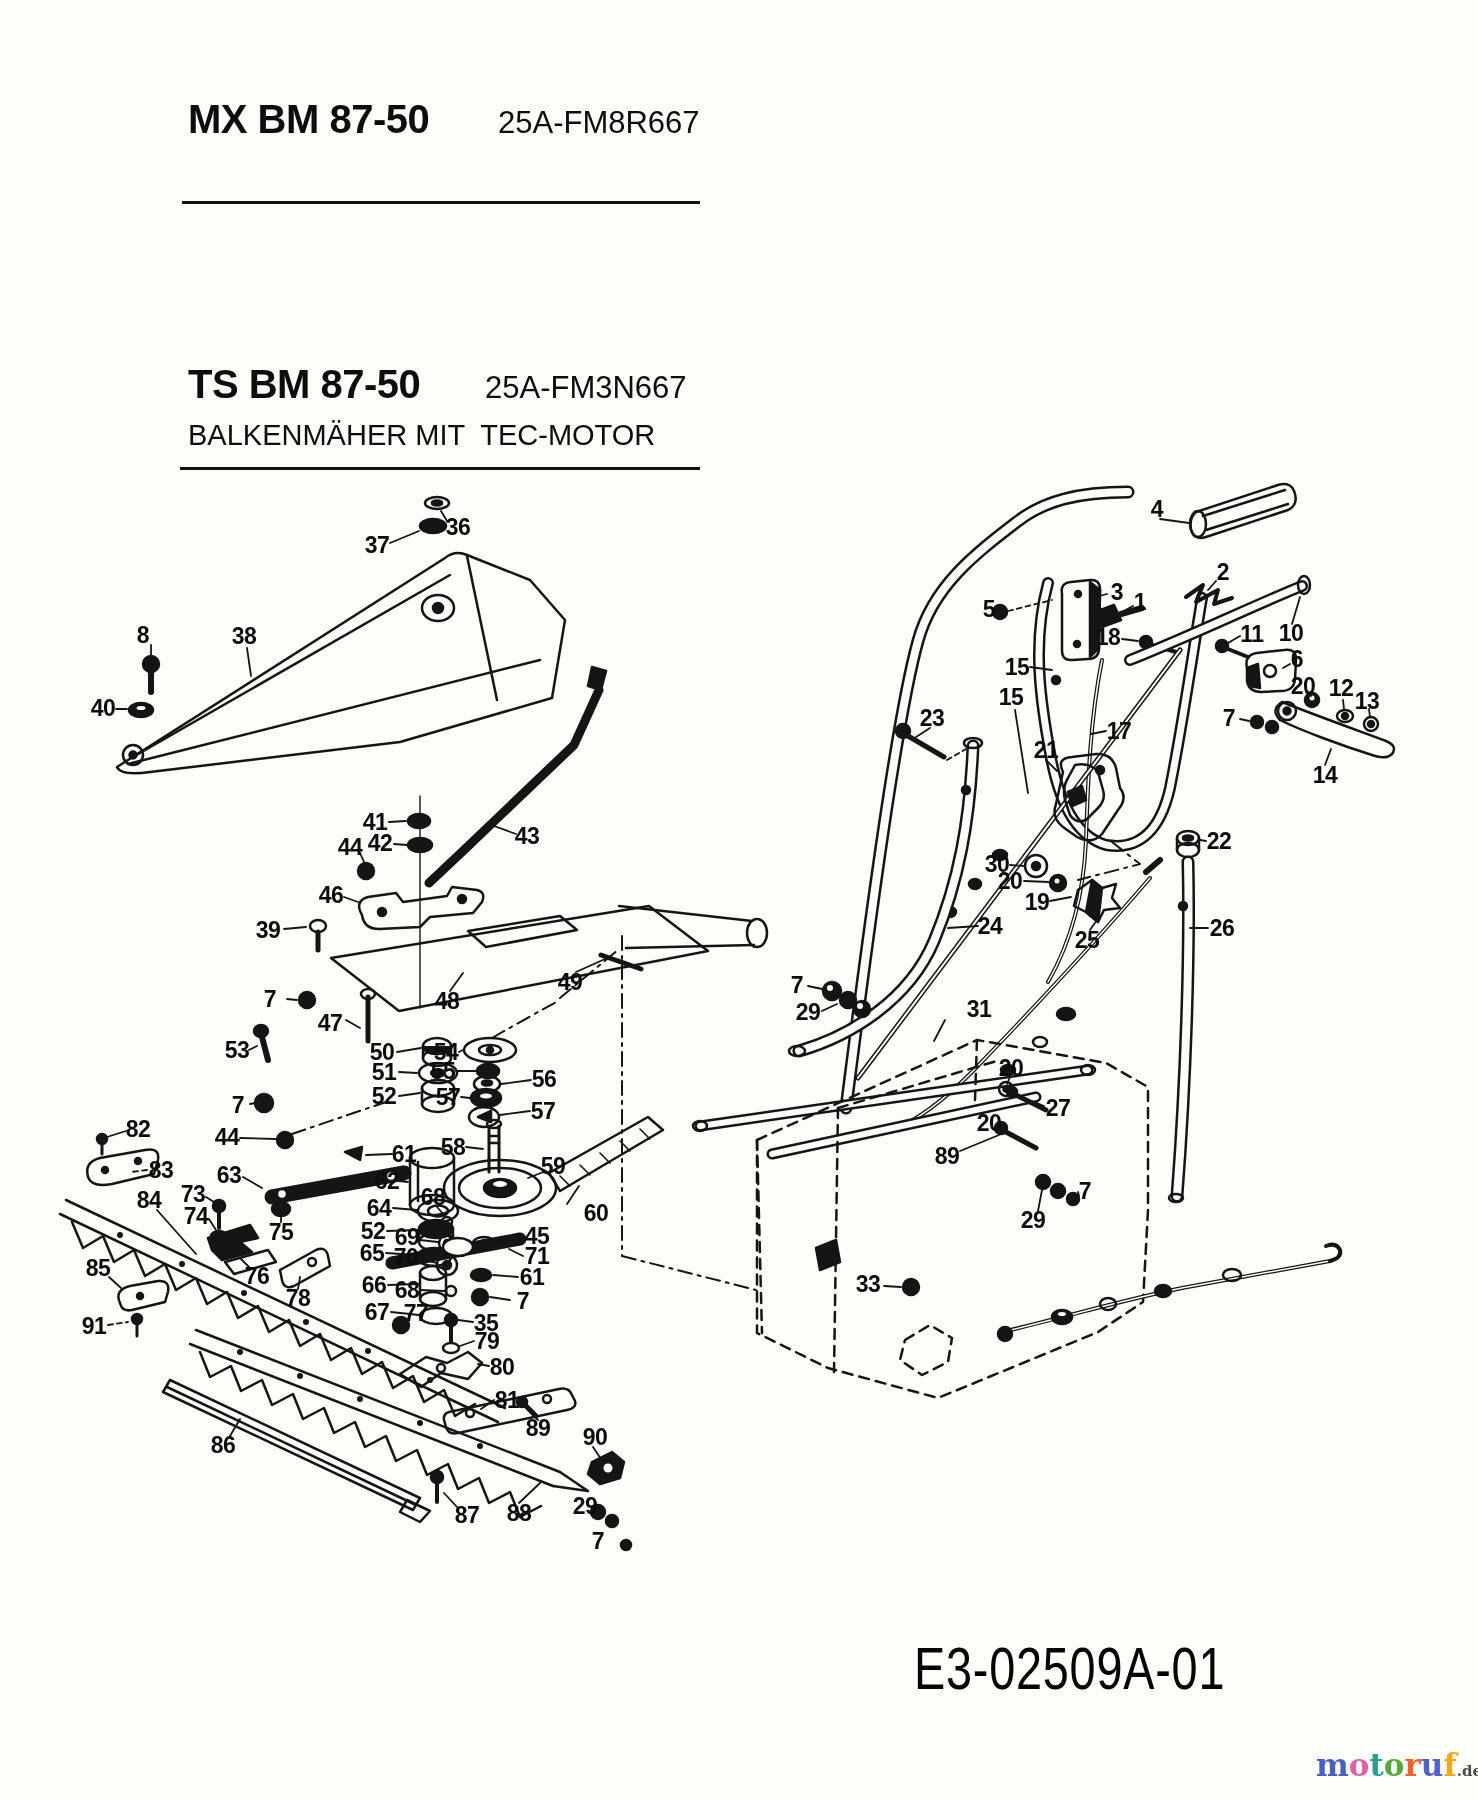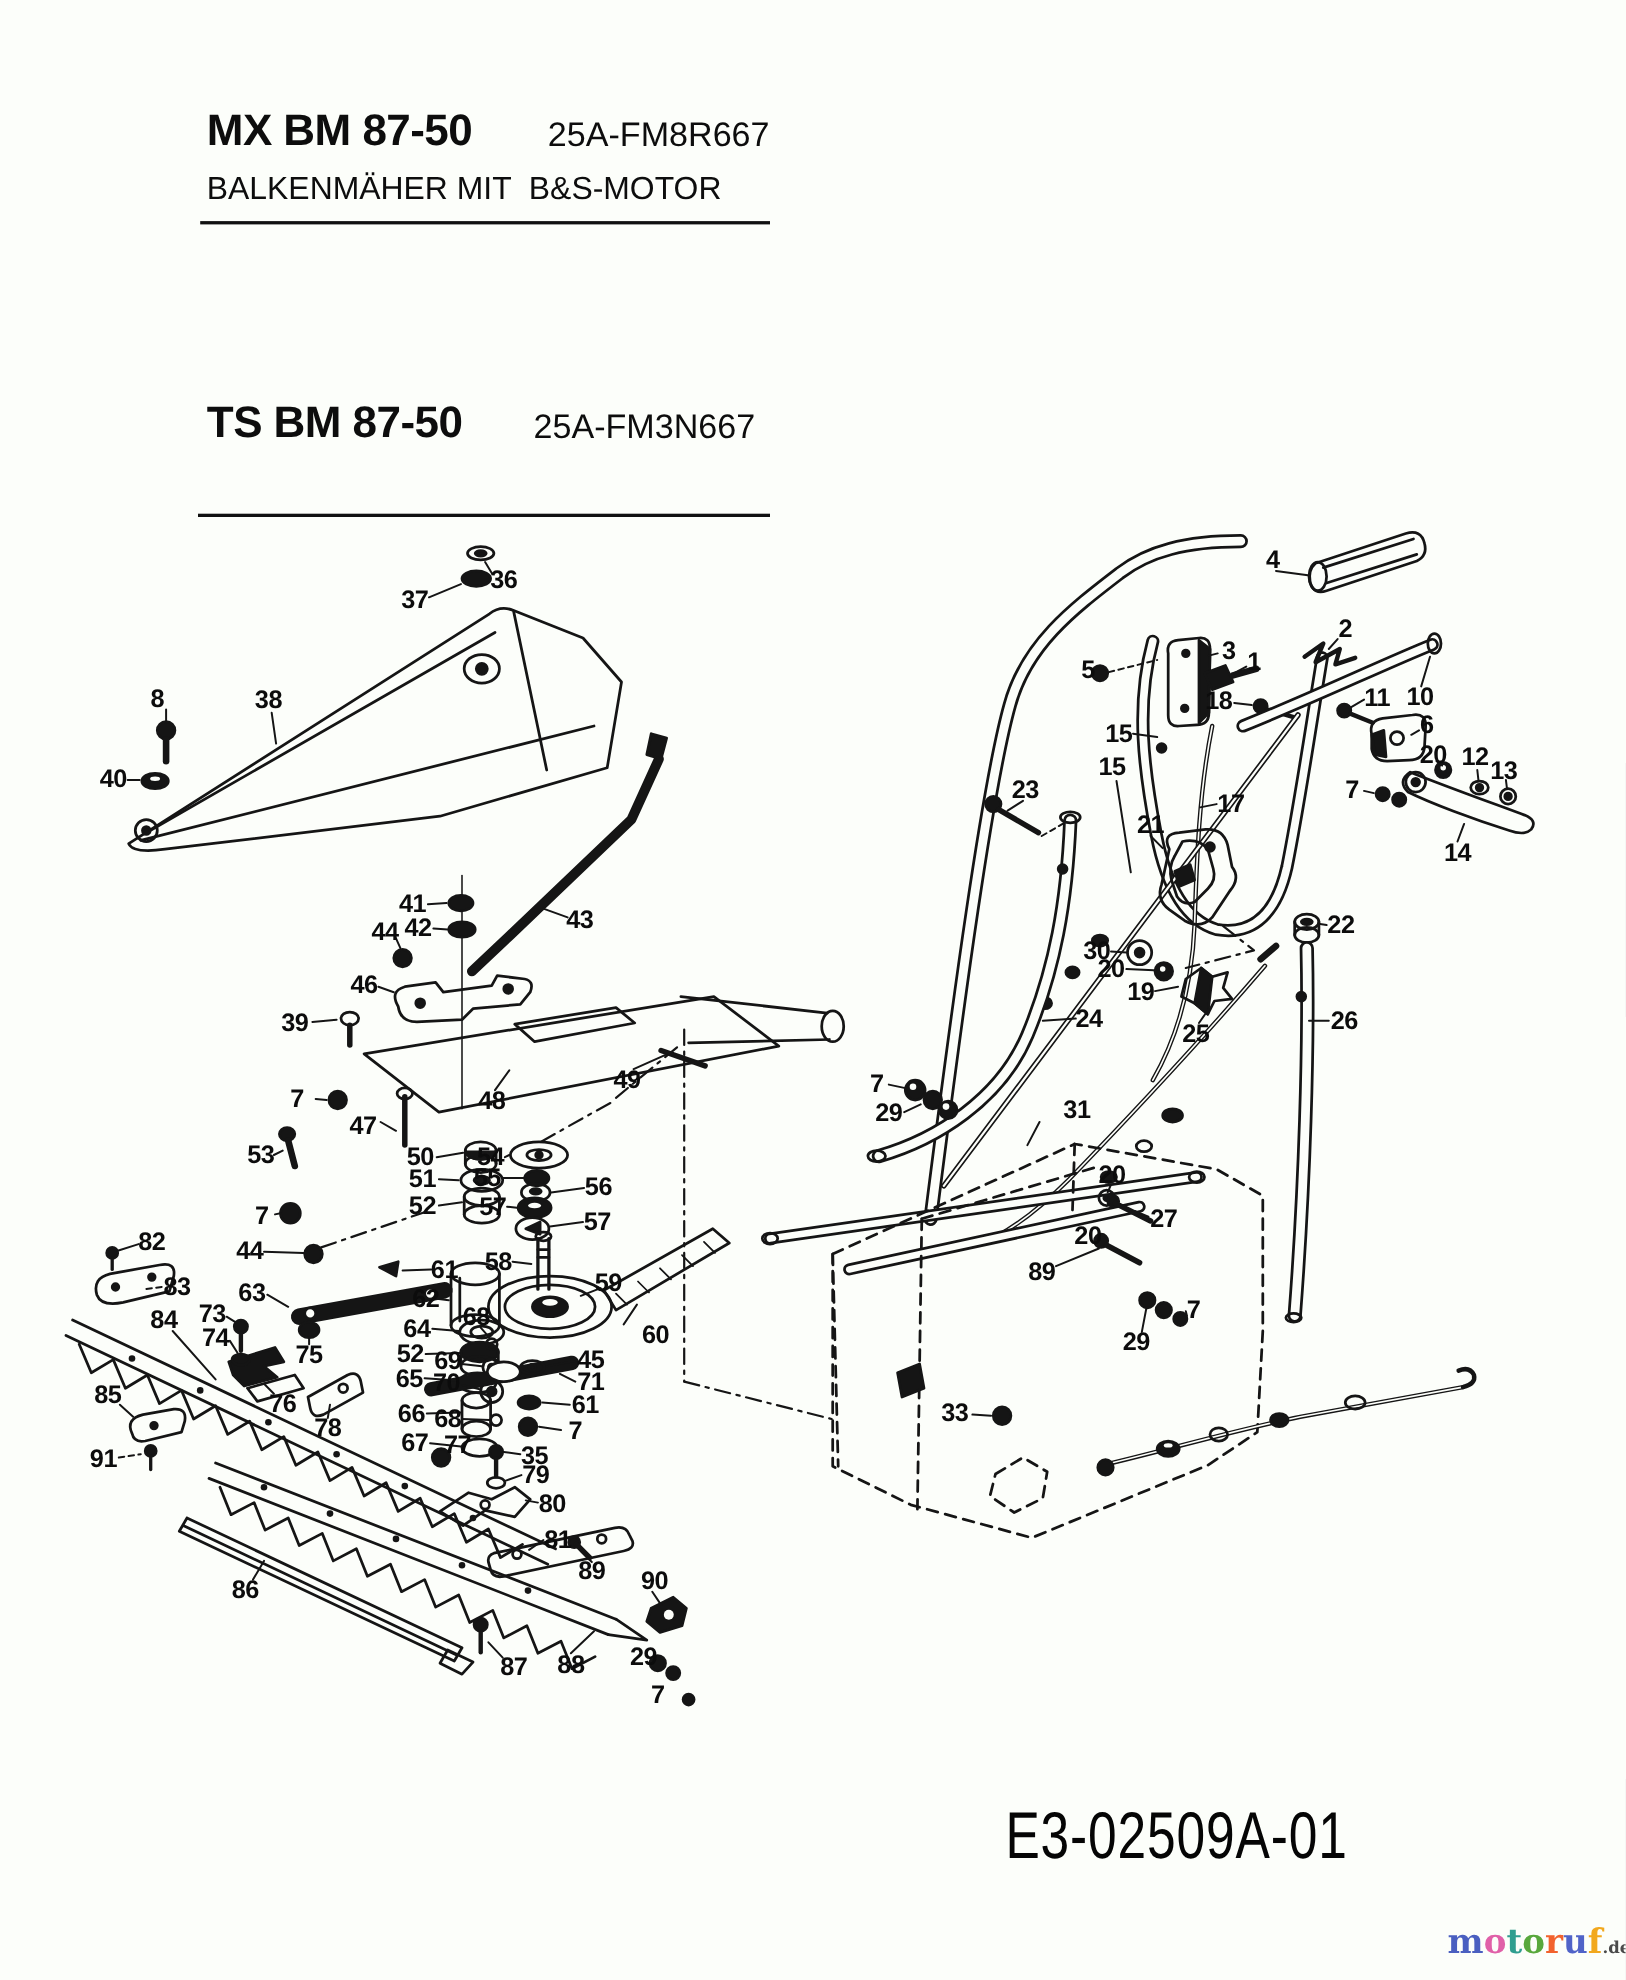--- a/index.html
+++ b/index.html
@@ -31,25 +31,25 @@
   }
   .watermark .sfx{font-size:15px;font-weight:700;}
 </style>
 </head>
 <body>
 
 <div class="sheet">
 
   <div class="abs model-name" style="left:188px;top:99px">MX BM 87-50</div>
   <div class="abs model-code" style="left:498px;top:107px">25A-FM8R667</div>
-  <div class="abs model-sub" style="left:188px;top:158px">BALKENMÄHER MIT  B&amp;S-MOTOR</div>
   <div class="rule" style="left:182px;top:201px;width:518px"></div>
 
   <div class="abs model-name" style="left:188px;top:364px">TS BM 87-50</div>
   <div class="abs model-code" style="left:485px;top:372px">25A-FM3N667</div>
+  <div class="abs model-sub" style="left:188px;top:421px">BALKENMÄHER MIT  TEC-MOTOR</div>
   <div class="rule" style="left:180px;top:467px;width:520px"></div>
 
   <svg class="art" width="1478" height="1800" viewBox="0 0 1478 1800">
   <g stroke="#151515" stroke-width="2.5" fill="none" stroke-linecap="round" stroke-linejoin="round">
 
     <path d="M117,767 L445,558 Q455,550 467,555 L530,580 L565,620 L552,698 L400,742 L150,772 Q121,776 117,767 Z"></path>
     <path d="M133,757 L450,575"></path>
     <path d="M128,764 L540,660"></path>
     <path d="M467,556 L497,700"></path>
     <ellipse cx="438" cy="608" rx="16" ry="13"></ellipse>

